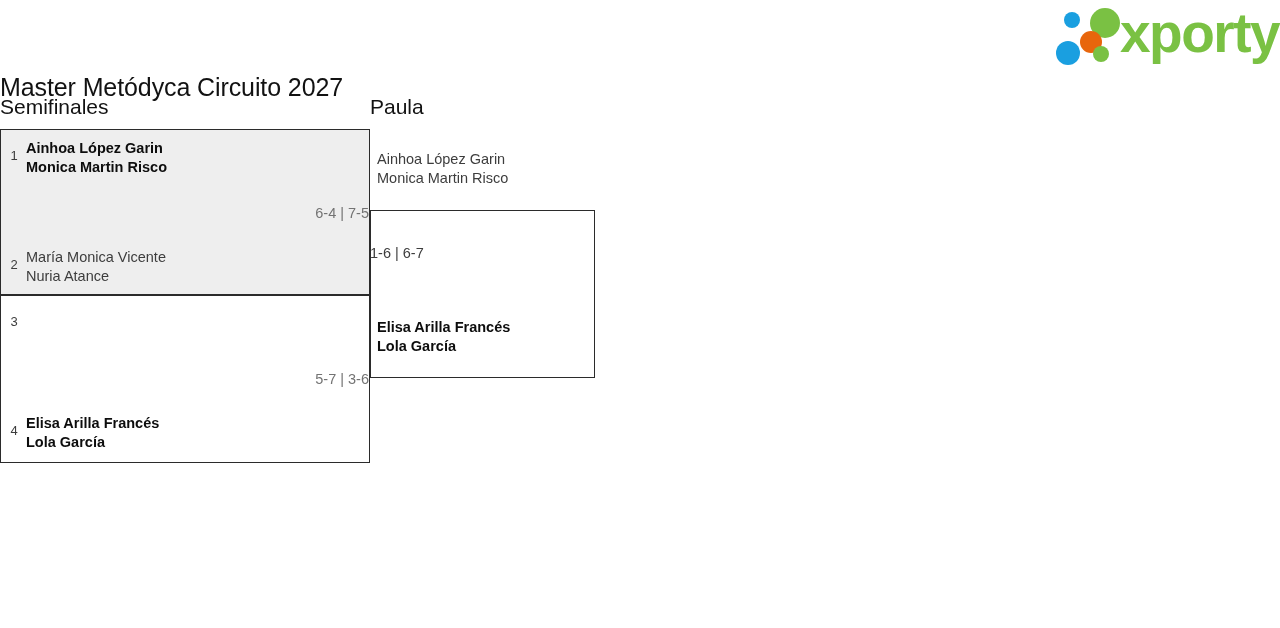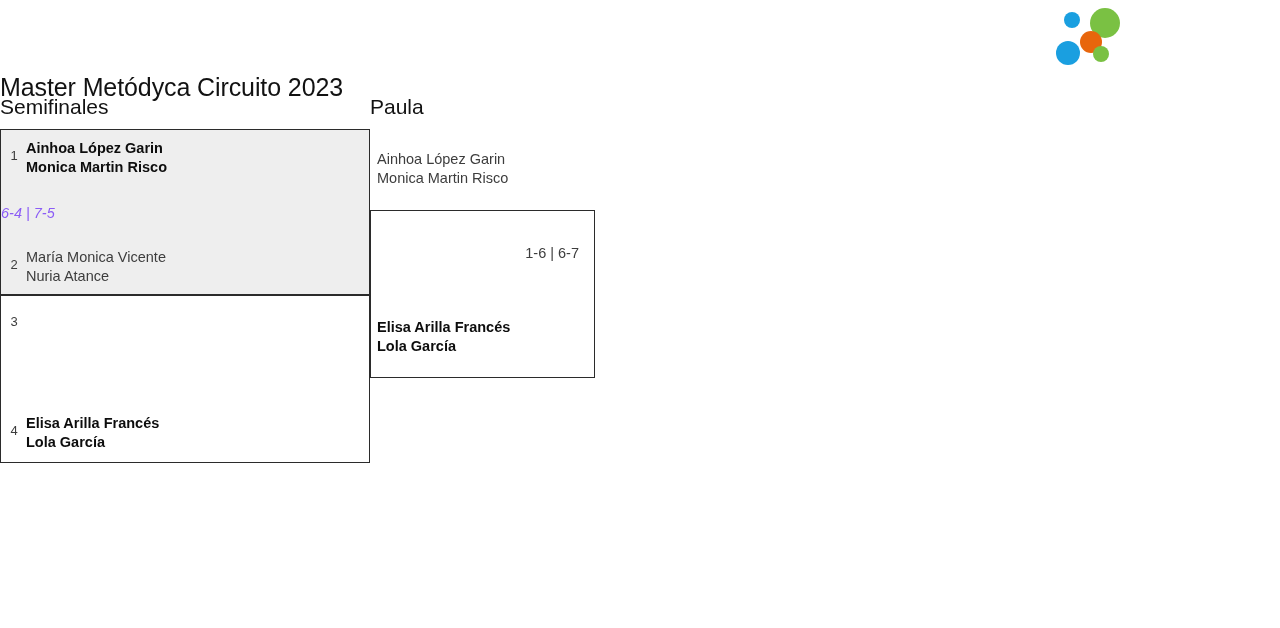--- a/index.html
+++ b/index.html
@@ -124,43 +124,42 @@
 
   .sf-team-top    { left: 25px; top: 9px; }
   .sf-seed-top    { top: 18px; }
   .sf-team-bottom { left: 25px; top: 118px; }
   .sf-seed-bottom { top: 127px; }
 
   .score {
     position: absolute;
     font-size: 14.5px;
     line-height: 19px;
-    color: #8b5cf6;
-    text-align: left;
-    font-style: italic;
+    color: #737373;
+    text-align: right;
   }
   .sf-score { left: 0; right: 0; top: 74px; }
 
   
   .final-team-top {
     position: absolute;
     left: 377px;
     top: 150px;
     font-size: 14.5px;
     line-height: 19px;
     color: #3d3d3d;
     white-space: nowrap;
   }
   .final-team-top .p { display: block; }
   .final-score {
     position: absolute;
     left: 370px;
     top: 244px;
     width: 209px;
-    text-align: right;
+    text-align: left;
     font-size: 14.5px;
     line-height: 19px;
     color: #3d3d3d;
   }
   .final-team-bottom {
     position: absolute;
     left: 377px;
     top: 318px;
     font-size: 14.5px;
     line-height: 19px;
@@ -169,32 +168,33 @@
     white-space: nowrap;
   }
   .final-team-bottom .p { display: block; }
 </style>
 </head>
 <body>
 
 <div class="page-header">
 
   <div class="title-block">
-    <span class="title-line">Master Metódyca Circuito 2023</span>
+    <span class="title-line">Master Metódyca Circuito 2027</span>
     <span class="title-line">Fase final. 3ª Femenina</span>
   </div>
 
   <div class="logo">
     <div class="logo-dots">
       <span class="dot dot-blue-sm"></span>
       <span class="dot dot-green-lg"></span>
       <span class="dot dot-orange"></span>
       <span class="dot dot-blue-lg"></span>
       <span class="dot dot-green-sm"></span>
     </div>
+    <div class="logo-word">xporty</div>
   </div>
 
 </div>
 
 <div class="bracket">
 
   <div class="round-header round-header-sf">Semifinales</div>
   <div class="round-header round-header-f">Paula</div>
 
   <div class="match match-sf1">
@@ -206,20 +206,21 @@
     <div class="score sf-score">6-4 | 7-5</div>
     <div class="seed sf-seed-bottom">2</div>
     <div class="team sf-team-bottom">
       <span class="p">María Monica Vicente</span>
       <span class="p">Nuria Atance</span>
     </div>
   </div>
 
   <div class="match match-sf2">
     <div class="seed sf-seed-top">3</div>
+    <div class="score sf-score">5-7 | 3-6</div>
     <div class="seed sf-seed-bottom">4</div>
     <div class="team winner sf-team-bottom">
       <span class="p">Elisa Arilla Francés</span>
       <span class="p">Lola García</span>
     </div>
   </div>
 
   <div class="match match-final"></div>
 
   <div class="final-team-top">

